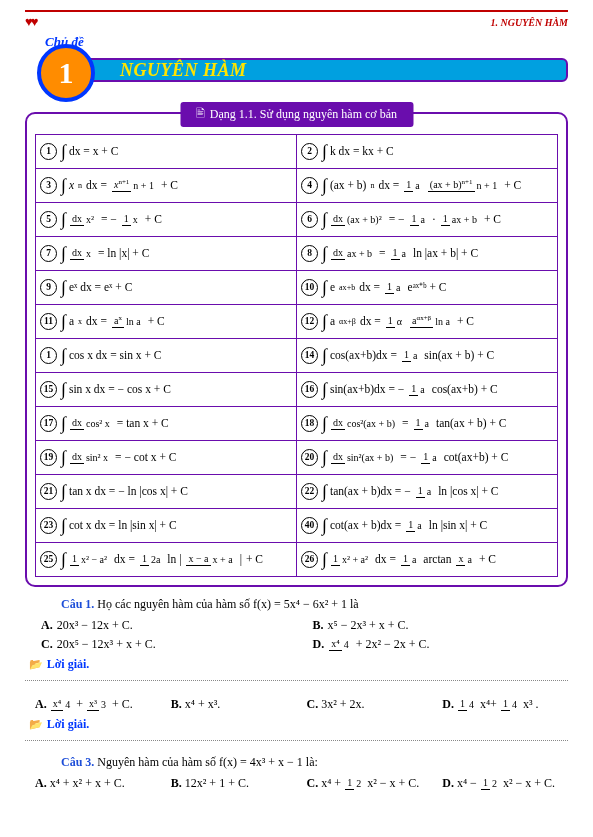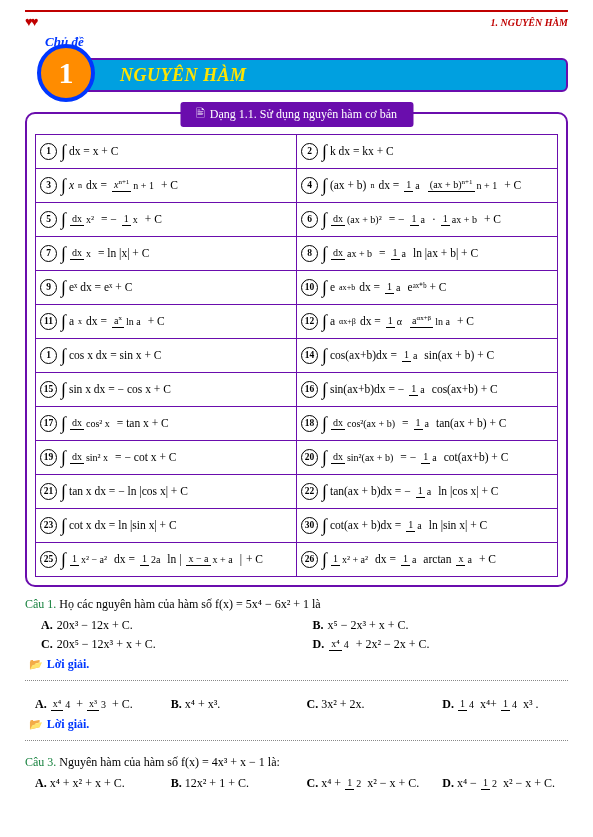--- a/index.html
+++ b/index.html
@@ -27,21 +27,21 @@
     padding-top: 2px;
   }
   .hearts { color: #c00000; font-size: 13px; letter-spacing: -2px; }
   .top-title { font-weight: bold; font-style: italic; font-size: 10px; }
   .banner-wrap { position: relative; height: 52px; margin-bottom: 12px; }
   .banner {
     position: absolute;
     left: 55px;
     top: 10px;
     right: 0;
-    height: 34px;
+    height: 24px;
     background: #00a0e0;
     border: 2px solid #6a0dad;
     border-radius: 6px;
     display: flex;
     align-items: center;
     padding-left: 38px;
     box-sizing: border-box;
   }
   .banner-title {
     font-style: italic;
@@ -139,21 +139,21 @@
     align-items: center;
     vertical-align: middle;
     font-size: 10px;
     line-height: 1;
     margin: 0 1px;
   }
   .frac .top { border-bottom: 1px solid #000; padding: 0 2px 1px 2px; }
   .frac .bot { padding: 1px 2px 0 2px; }
   sup { font-size: 0.7em; vertical-align: super; line-height: 0; }
   .question { margin: 10px 0 4px 0; font-size: 12px; }
-  .qnum { color: #15803d; font-weight: normal; }
+  .qnum { color: #1d4ed8; font-weight: bold; margin-left: 36px; }
   .options {
     display: flex;
     flex-wrap: wrap;
     font-size: 12px;
     margin: 3px 0;
   }
   .opt-half { width: 50%; padding: 2px 0 2px 16px; box-sizing: border-box; display: flex; align-items: center; gap: 4px; }
   .opt-quarter { width: 25%; padding: 2px 0 2px 10px; box-sizing: border-box; display: flex; align-items: center; gap: 3px; }
   .opt-label { font-weight: bold; }
   .solution {
@@ -403,21 +403,21 @@
       </tr>
       <tr>
         <td>
               <div class="cell">
                 <span class="num">23</span>
                 <span class="integral">∫</span>
                 <span>cot x dx = ln |sin x| + C</span>
               </div>
             </td>
         <td>
-              <div class="cell"><span class="num">30</span><span class="integral">∫</span>cot(ax + b)dx = <span class="frac">
+              <div class="cell"><span class="num">40</span><span class="integral">∫</span>cot(ax + b)dx = <span class="frac">
                   <span class="top">1</span>
                   <span class="bot">a</span>
                 </span><span> ln |sin x| + C</span></div>
             </td>
       </tr>
       <tr>
         <td>
               <div class="cell"><span class="num">25</span><span class="integral">∫</span><span class="frac">
                   <span class="top">1</span>
                   <span class="bot">x² − a²</span>

